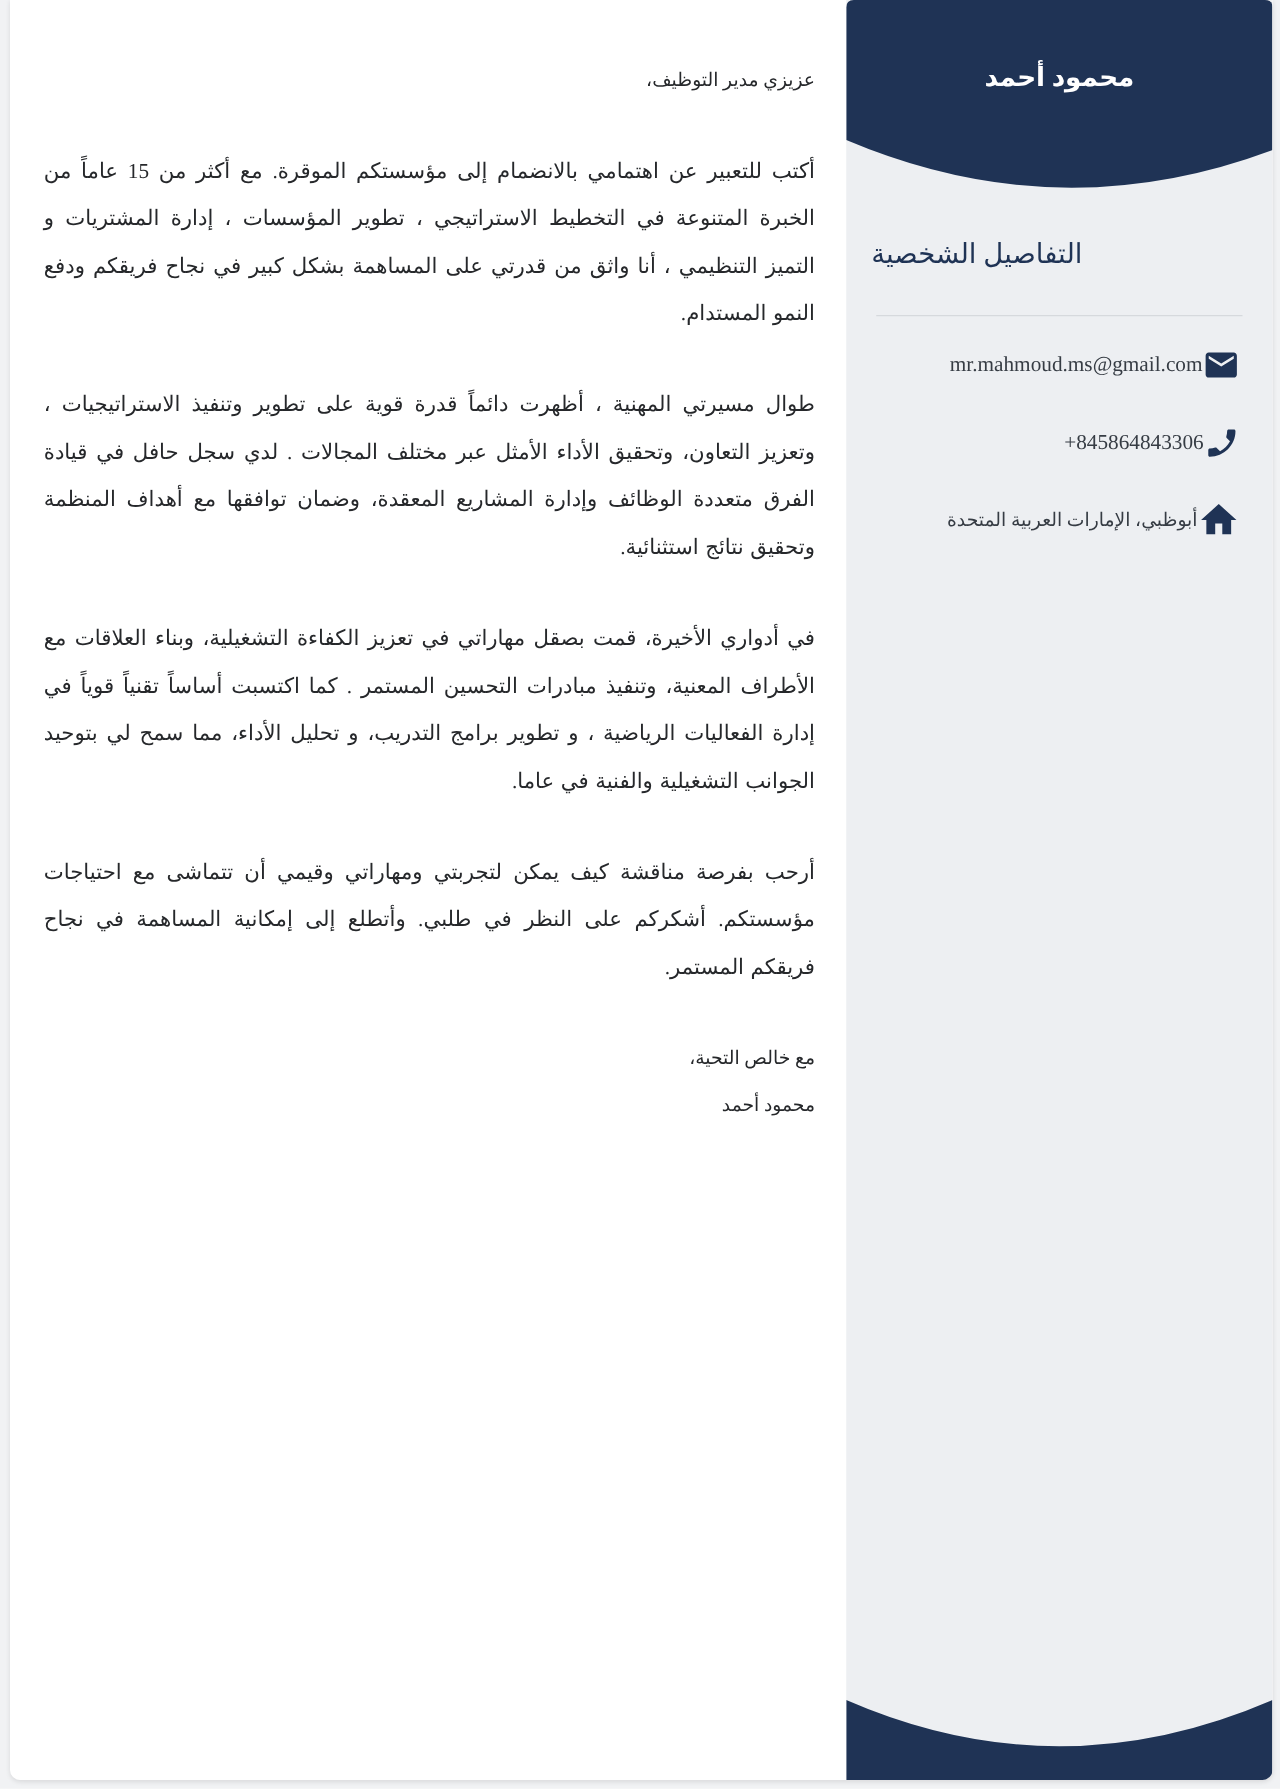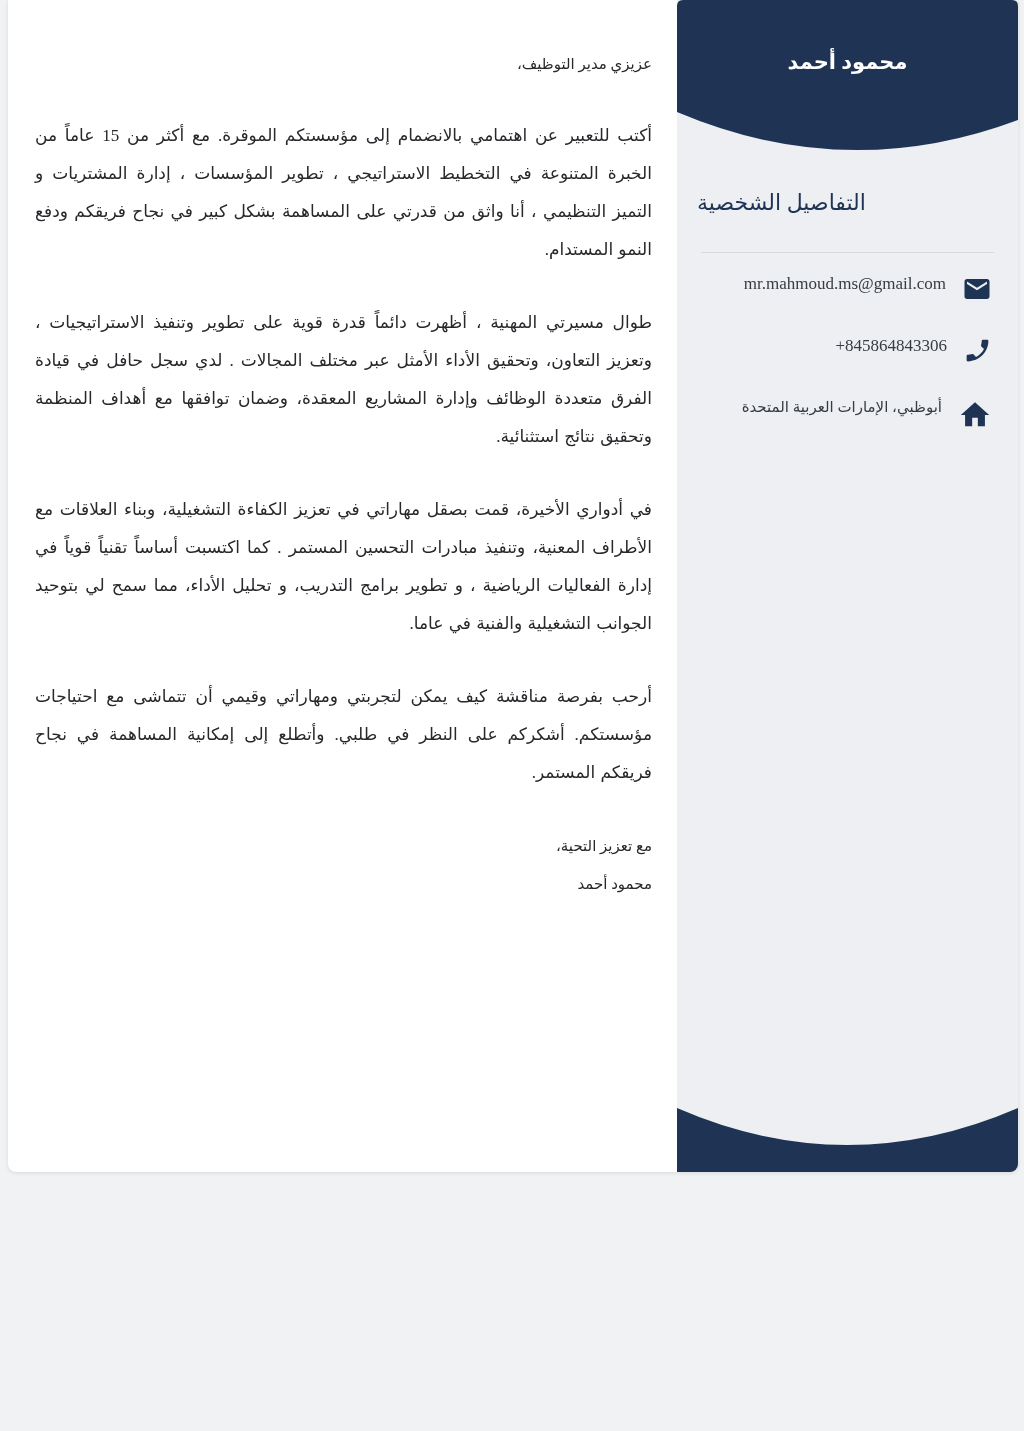--- a/index.html
+++ b/index.html
@@ -10,21 +10,21 @@
     --contact-text:#363c44;
     --outer-bg:#f1f2f4;
   }
   html,body{margin:0;padding:0;}
   body{
     width:1024px;height:1431px;position:relative;overflow:hidden;
     background:var(--outer-bg);
     font-family:"Liberation Serif","DejaVu Sans",serif;
   }
   .page{
-    position:absolute;left:8px;top:0;width:1010px;height:1172px;
+    position:absolute;left:8px;top:0;width:1010px;height:1424px;
     background:#ffffff;border-radius:0 0 8px 8px;overflow:hidden;
     box-shadow:0 1px 4px rgba(0,0,0,0.10);
   }
   
   .letter{
     position:absolute;left:27px;top:0;width:617px;
     direction:rtl;color:var(--text);
   }
   .salutation{
     padding-top:55px;font-size:15px;margin:0 0 44px 0;
@@ -52,21 +52,21 @@
     font-size:22px;color:var(--navy);text-align:left;
   }
   .divider{
     position:absolute;top:252px;left:24px;right:24px;height:0;
     border-top:1px solid var(--divider);
   }
   .contacts{
     position:absolute;top:274px;left:0;right:0;padding:0 26px;
   }
   .contact-row{
-    display:flex;gap:16px;direction:rtl;
+    display:flex;align-items:center;direction:rtl;
     margin-bottom:26px;min-height:36px;
   }
   .contact-icon{flex:0 0 auto;line-height:0;}
   .contact-icon svg{fill:var(--navy);}
   .mirror{transform:scaleX(-1);}
   .contact-value{
     font-size:17px;color:var(--contact-text);
   }
   .contact-value.latin{direction:ltr;unicode-bidi:embed;font-family:"Liberation Serif","DejaVu Serif",serif;}
   .contact-value.arabic{font-size:15px;margin-left:26px;}
@@ -79,21 +79,21 @@
 
 <div class="page">
 
   <div class="letter">
     <div class="salutation">عزيزي مدير التوظيف،</div>
     <div class="para">أكتب للتعبير عن اهتمامي بالانضمام إلى مؤسستكم الموقرة. مع أكثر من 15 عاماً من الخبرة المتنوعة في التخطيط الاستراتيجي ، تطوير المؤسسات ، إدارة المشتريات و التميز التنظيمي ، أنا واثق من قدرتي على المساهمة بشكل كبير في نجاح فريقكم ودفع النمو المستدام.</div>
     <div class="para">طوال مسيرتي المهنية ، أظهرت دائماً قدرة قوية على تطوير وتنفيذ الاستراتيجيات ، وتعزيز التعاون، وتحقيق الأداء الأمثل عبر مختلف المجالات . لدي سجل حافل في قيادة الفرق متعددة الوظائف وإدارة المشاريع المعقدة، وضمان توافقها مع أهداف المنظمة وتحقيق نتائج استثنائية.</div>
     <div class="para">في أدواري الأخيرة، قمت بصقل مهاراتي في تعزيز الكفاءة التشغيلية، وبناء العلاقات مع الأطراف المعنية، وتنفيذ مبادرات التحسين المستمر . كما اكتسبت أساساً تقنياً قوياً في إدارة الفعاليات الرياضية ، و تطوير برامج التدريب، و تحليل الأداء، مما سمح لي بتوحيد الجوانب التشغيلية والفنية في عاما.</div>
     <div class="para">أرحب بفرصة مناقشة كيف يمكن لتجربتي ومهاراتي وقيمي أن تتماشى مع احتياجات مؤسستكم. أشكركم على النظر في طلبي. وأتطلع إلى إمكانية المساهمة في نجاح فريقكم المستمر.</div>
     <div class="closing-block">
-      <div>مع تعزيز التحية،</div>
+      <div>مع خالص التحية،</div>
       <div>محمود أحمد</div>
     </div>
   </div>
 
   <div class="sidebar">
 
     <div class="sidebar-header">
       <svg width="341" height="152" viewBox="0 0 341 152" preserveAspectRatio="none" aria-hidden="true">
         <path d="M6,0 H335 Q341,0 341,6 V120 Q170,184 0,112 V6 Q0,0 6,0 Z" fill="#1f3355"></path>
       </svg>

